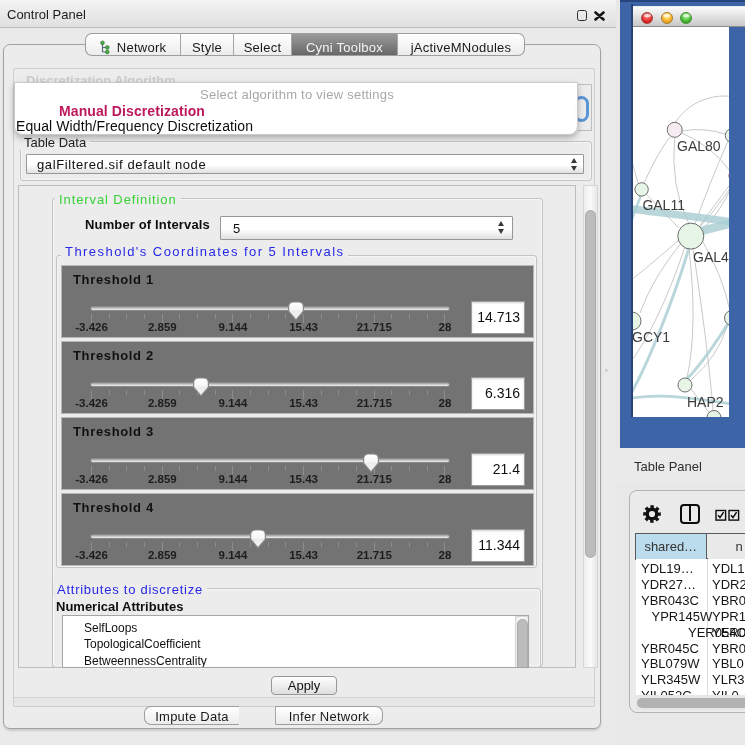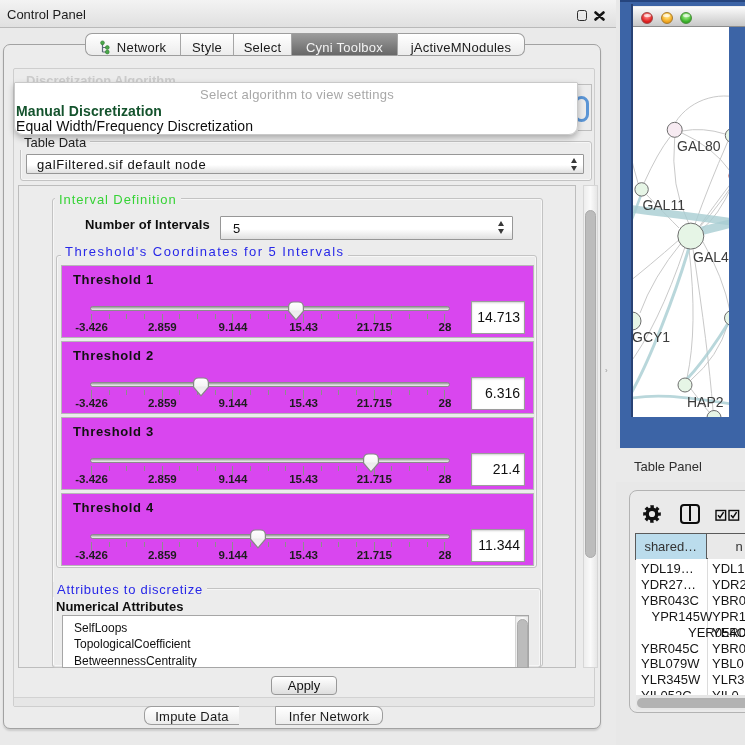--- a/index.html
+++ b/index.html
@@ -39,37 +39,37 @@
 .combo .ctxt { position:absolute; left:10px; top:50%; transform:translateY(-50%); }
 .spin { position:absolute; width:9px; }
 .spin .up { display:block; width:0;height:0;border-left:3.8px solid transparent;border-right:3.8px solid transparent;border-bottom:5.2px solid #383838; margin-bottom:2.6px;}
 .spin .dn { display:block; width:0;height:0;border-left:3.8px solid transparent;border-right:3.8px solid transparent;border-top:5.2px solid #383838;}
 
 
 .group { border:1px solid #c3c3c3; border-radius:3px; box-shadow:inset 0 0 0 1px rgba(255,255,255,.55); }
 .gtitle { position:absolute; font-size:13px; background:#ececec; padding:0 4px; white-space:nowrap; }
 
 
-.throw { left:61px; width:473px; height:73px; border:1px solid #b7b7b7; background:#d946ef; }
+.throw { left:61px; width:473px; height:73px; border:1px solid #b7b7b7; background:#737373; }
 .thlabel { position:absolute; left:11px; top:6px; font-size:13px; font-weight:bold; color:#111; letter-spacing:0.65px; }
 .track { position:absolute; left:28px; top:40px; width:360px; height:5px;
   background:linear-gradient(180deg,#9a9a9a,#cfcfcf 55%,#eeeeee); border:1px solid #8b8b8b; border-radius:3px; }
 .ticksmin { position:absolute; left:29px; top:48px; width:356px; height:5px;
   background:repeating-linear-gradient(90deg,#8d8d8d 0 1px,transparent 1px 17.665px); }
 .ticksmaj { position:absolute; left:29px; top:48px; width:356px; height:9px;
   background:repeating-linear-gradient(90deg,#8d8d8d 0 1px,transparent 1px 70.66px); }
 .tl { position:absolute; top:55px; font-size:11.5px; font-weight:600; color:#1d1d1d; transform:translateX(-50%); }
 .thumb { position:absolute; top:35px; width:18px; height:20px; }
 .vbox { position:absolute; left:409px; top:35px; width:54px; height:33px; background:#fff;
   border:1px solid #9c9c9c; box-shadow:inset 0 1px 2px rgba(0,0,0,.18);
   font-size:14px; color:#101010; text-align:right; line-height:31px; padding-right:4px; }
 
 
 #attrlist { left:62px; top:615px; width:467px; height:53px; background:#fff; border:1px solid #a6a6a6; overflow:hidden; }
-#attrlist .it { position:absolute; left:11px; font-size:12px; color:#101010; }
+#attrlist .it { position:absolute; left:21px; font-size:12px; color:#101010; }
 
 
 .sbtrackV { background:linear-gradient(90deg,#ededed,#fafafa 50%,#e6e6e6); border:1px solid #d6d6d6; }
 .sbthumb { background:#bcbcbc; border:1px solid #ababab; border-radius:6px; }
 
 
 #applybtn { left:271px; top:676px; width:66px; height:19px; background:linear-gradient(180deg,#ffffff,#dedede);
   border:1px solid #989898; border-radius:4px; font-size:13px; color:#111; text-align:center; line-height:17px; }
 #popup { left:14px; top:82px; width:564px; height:53px; background:rgba(255,255,255,.98);
   border:1px solid #c9c9c9; border-radius:1px 1px 9px 9px; box-shadow:0 3px 6px rgba(0,0,0,.28); }
@@ -361,15 +361,15 @@
 </div>
 
 <div class="abs" style="left:635.5px; top:695px; width:109.5px; height:15px; background:#e6e6e6; overflow:hidden;">
   <span class="abs" style="left:1px; top:2.5px; width:130px; height:10px; background:#b2b2b2; border-radius:5px;"></span>
 </div>
 
 <div class="abs" style="left:605px; top:366px; width:7px; height:7px; font-size:8px; color:#9a9a9a;">›</div>
 
 <div class="abs" id="popup">
   <div class="abs" style="left:0; top:4px; width:564px; text-align:center; font-size:13px; color:#a8a8a8; letter-spacing:0.25px;">Select algorithm to view settings</div>
-  <div class="abs" style="left:1px; top:20px; font-size:14px; font-weight:bold; color:#14532d; letter-spacing:0.1px;">Manual Discretization</div>
+  <div class="abs" style="left:1px; top:20px; font-size:14px; font-weight:bold; color:#be185d; letter-spacing:0.1px;padding-left:43px;">Manual Discretization</div>
   <div class="abs" style="left:1px; top:35px; font-size:14px; color:#0c0c0c; letter-spacing:0.1px;">Equal Width/Frequency Discretization</div>
 </div>
 
 </body></html>

